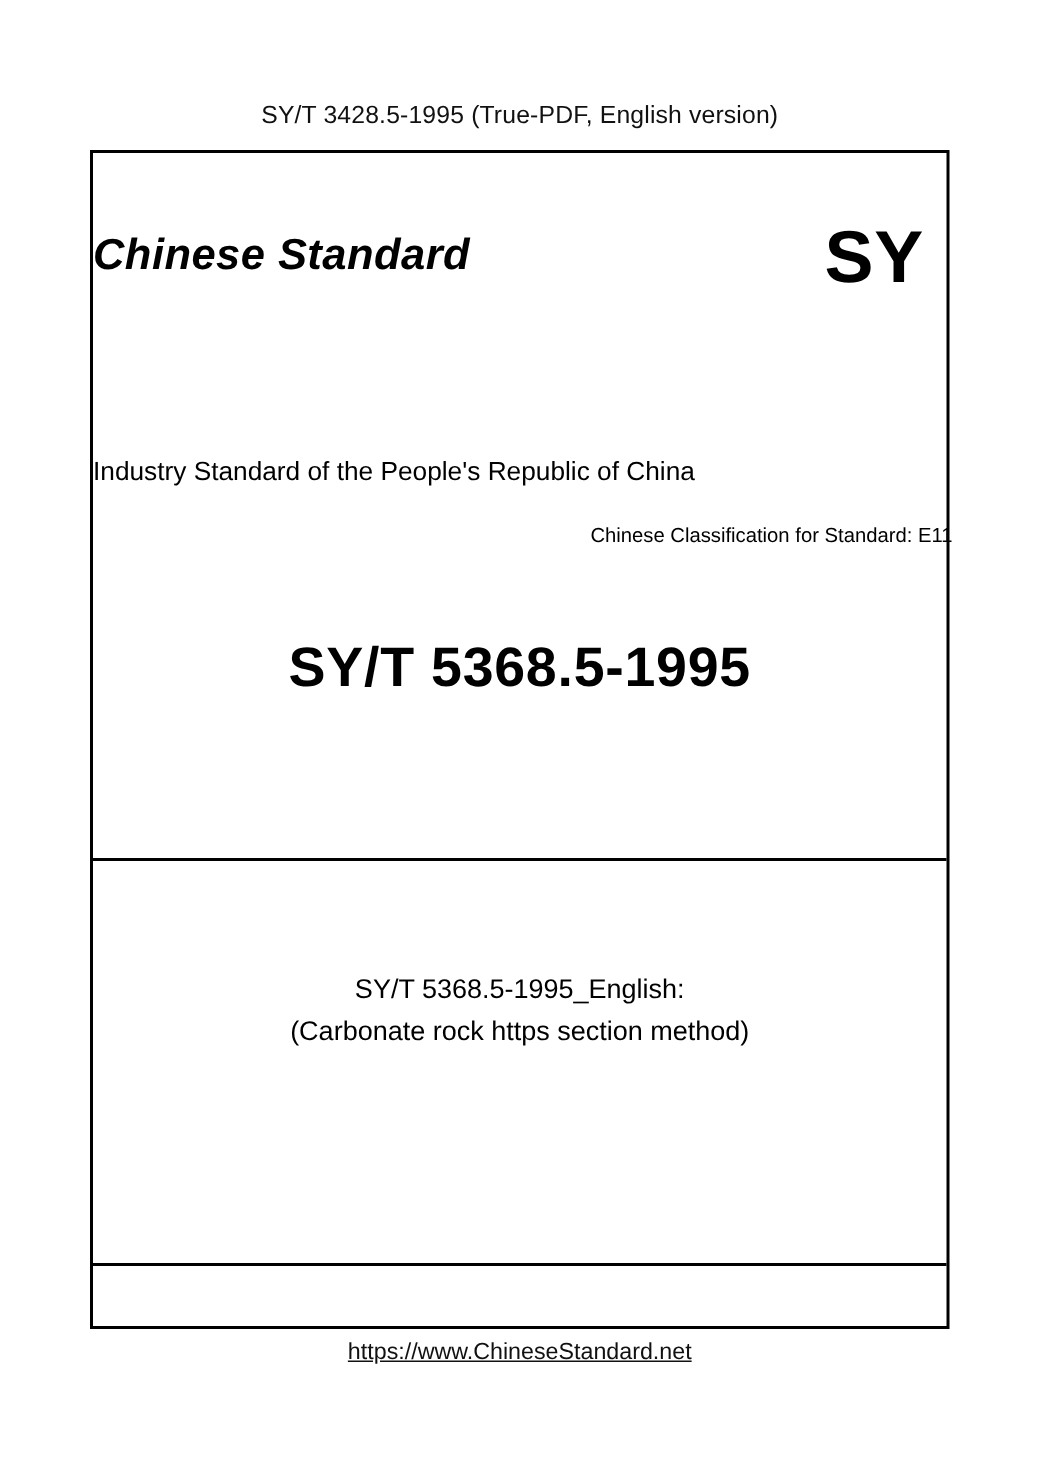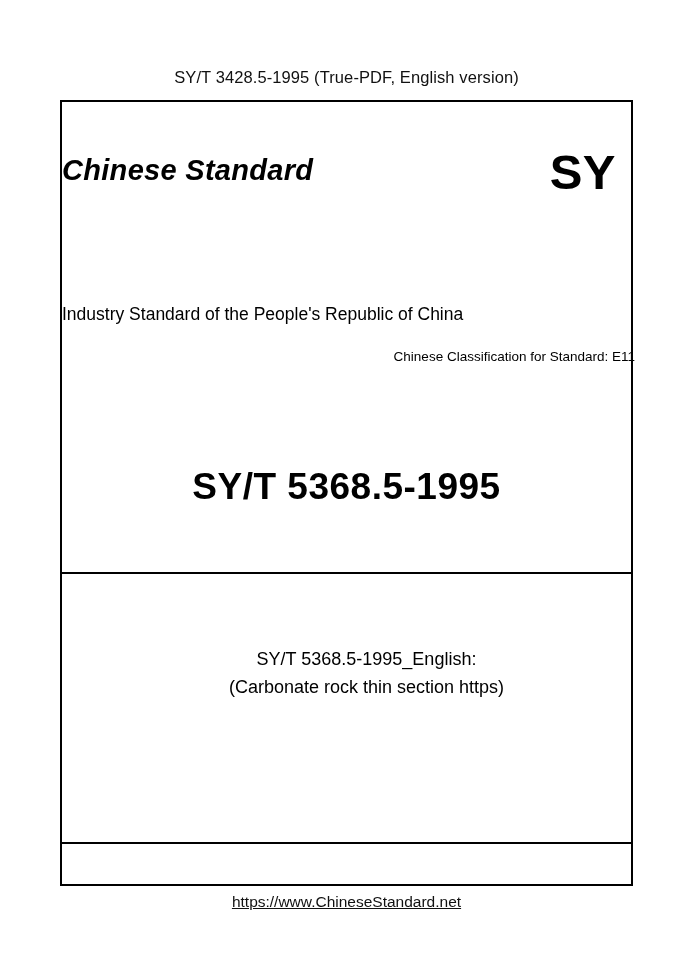--- a/index.html
+++ b/index.html
@@ -92,36 +92,34 @@
   }
   .std-number {
     position: absolute;
     top: 322px;
     left: 0;
     width: 100%;
     text-align: center;
     font-size: 37px;
     font-weight: bold;
     letter-spacing: 0.5px;
-    margin-top: 42px;
   }
   .lower-panel {
     position: relative;
     height: 268px;
     box-sizing: border-box;
   }
   .english-title {
     position: absolute;
     top: 72px;
     left: 0;
     width: 100%;
     text-align: center;
     font-size: 18px;
     line-height: 1.55;
-    padding-left: 20px;
   }
   .bottom-bar {
     position: relative;
     height: 42px;
     border-top: 2px solid #000;
     box-sizing: border-box;
   }
   .footer-link {
     position: absolute;
     top: 893px;
@@ -153,21 +151,21 @@
       </div>
 
       <div class="classification">Chinese Classification for Standard: E11</div>
 
       <div class="std-number">SY/T 5368.5-1995</div>
     </div>
 
     <div class="lower-panel">
       <div class="english-title">
         <div>SY/T 5368.5-1995_English:</div>
-        <div>(Carbonate rock thin section https)</div>
+        <div>(Carbonate rock https section method)</div>
       </div>
     </div>
 
     <div class="bottom-bar"></div>
   </div>
 
   <a class="footer-link" href="#">https://www.ChineseStandard.net</a>
 
 </div>
 

